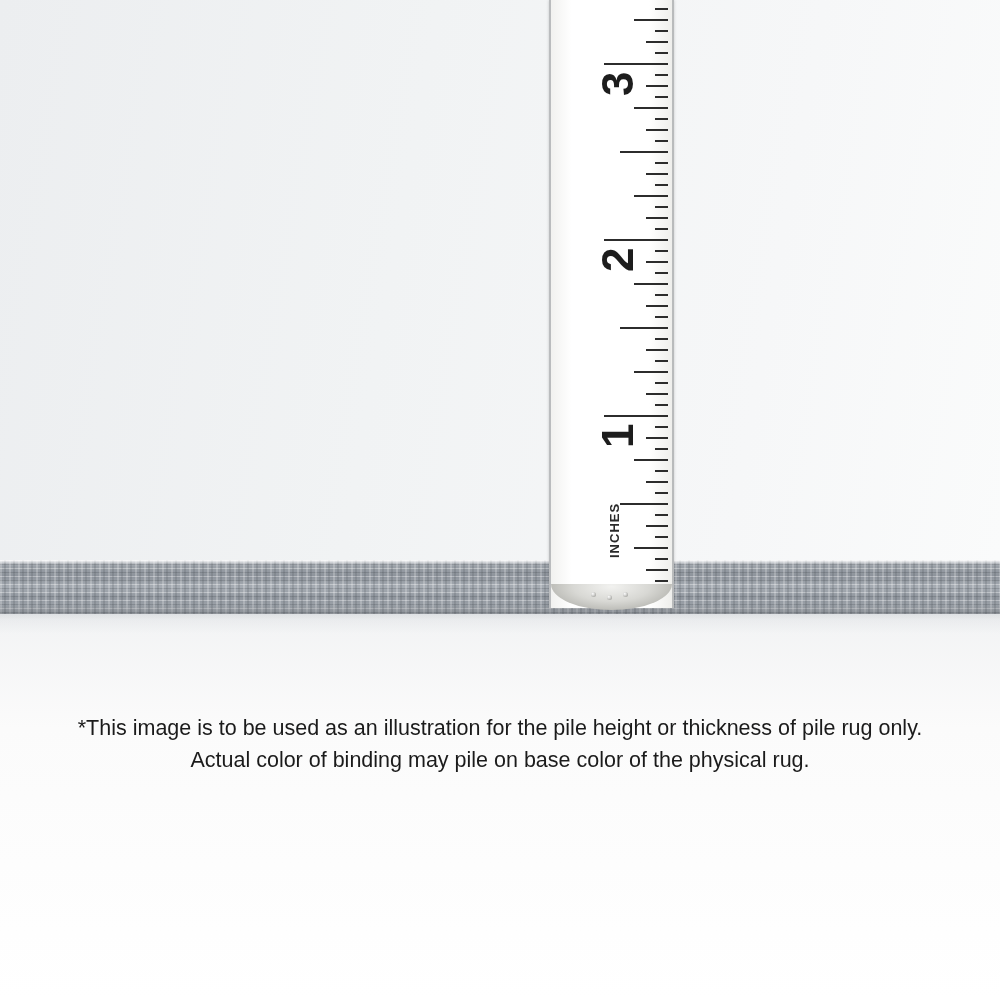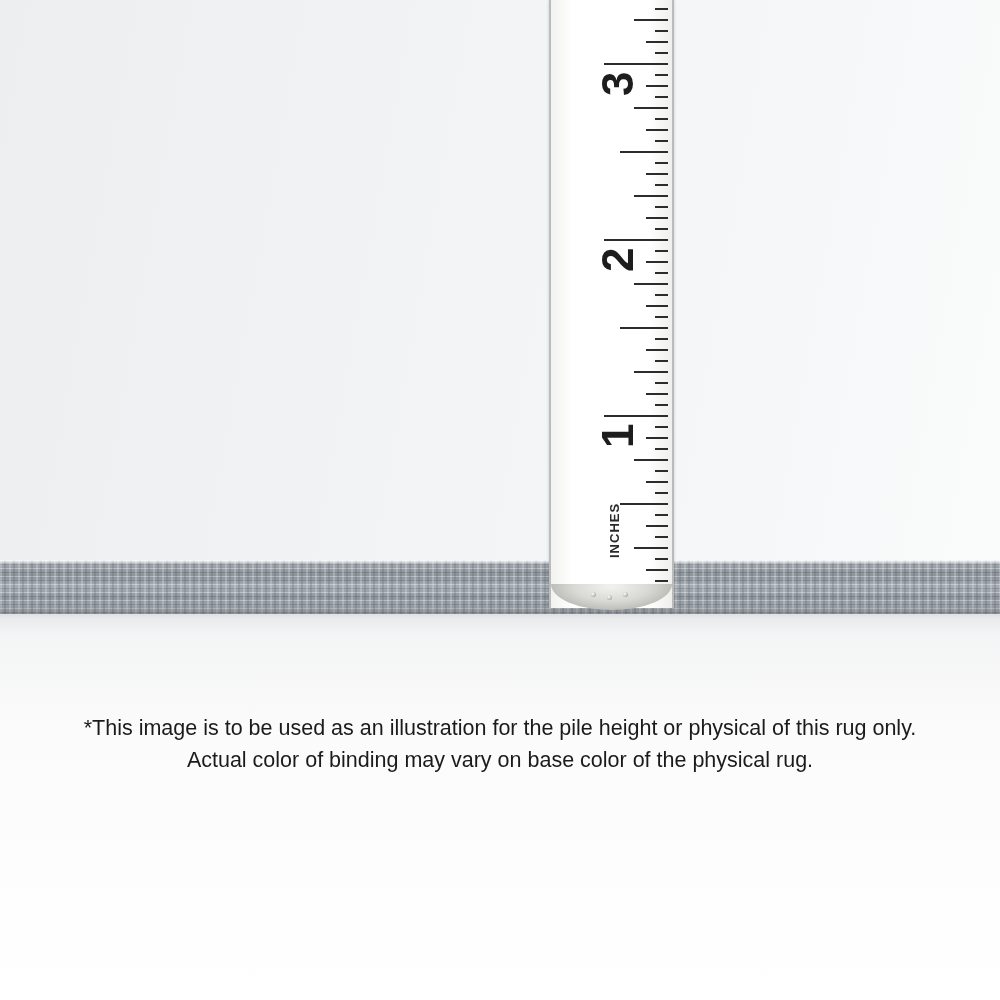--- a/index.html
+++ b/index.html
@@ -294,17 +294,17 @@
   <div class="tape-edge-l"></div>
   <div class="tape-edge-r"></div>
 
   <div class="tape-tip">
     <span class="tape-tip-rivet" style="left:40px; top:8px"></span>
     <span class="tape-tip-rivet" style="left:56px; top:11px"></span>
     <span class="tape-tip-rivet" style="left:72px; top:8px"></span>
   </div>
 
   <div class="caption">
-    <span class="line">*This image is to be used as an illustration for the pile height or physical of this rug only.</span>
-    <span class="line">Actual color of binding may vary on base color of the physical rug.</span>
+    <span class="line">*This image is to be used as an illustration for the pile height or thickness of pile rug only.</span>
+    <span class="line">Actual color of binding may pile on base color of the physical rug.</span>
   </div>
 
 </div>
 
 </body></html>

